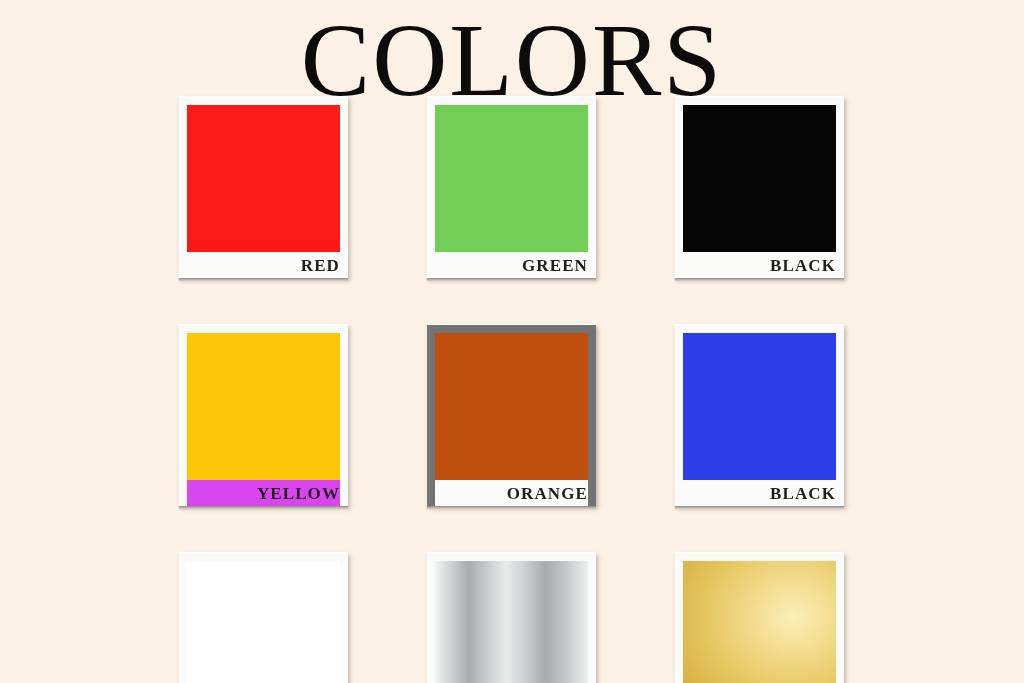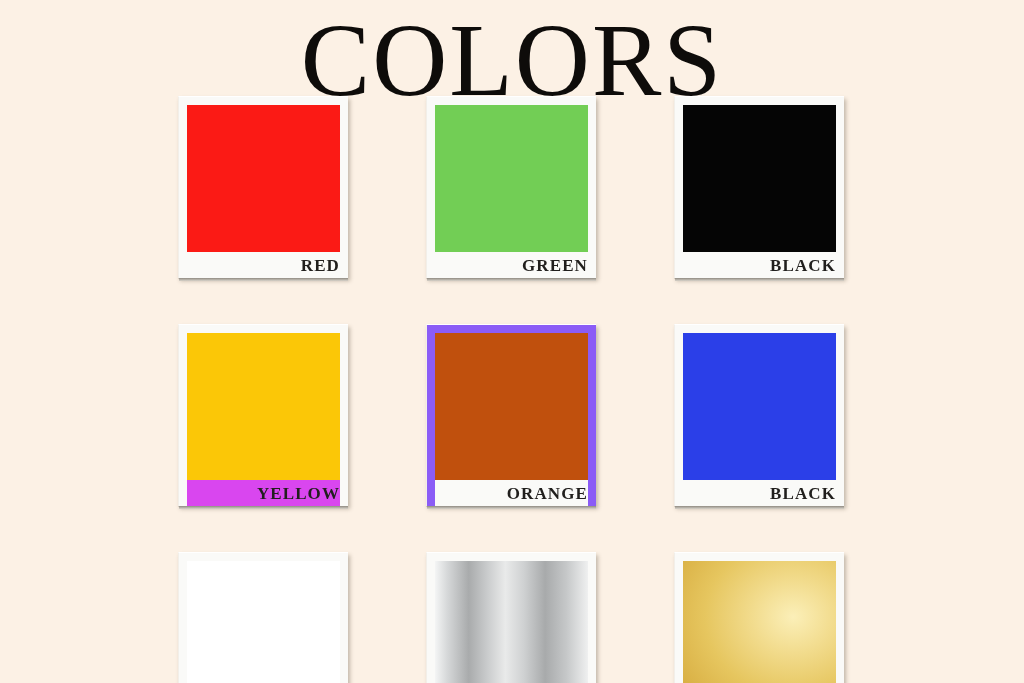--- a/index.html
+++ b/index.html
@@ -124,21 +124,21 @@
     <div class="card row1" style="background: rgb(250, 250, 248);">
       <div class="swatch" style="background: rgb(5, 5, 5);"></div>
       <div class="caption" style="background: rgb(250, 250, 248); color: rgb(33, 31, 29);">BLACK</div>
     </div>
 
     <div class="card row2" style="background: rgb(250, 250, 248);">
       <div class="swatch" style="background: rgb(251, 199, 7);"></div>
       <div class="caption" style="background: #d946ef; color: rgb(33, 31, 29);">YELLOW</div>
     </div>
 
-    <div class="card row2" style="background: #8b5cf6;">
+    <div class="card row2" style="background: #737373;">
       <div class="swatch" style="background: rgb(192, 80, 13);"></div>
       <div class="caption" style="background: rgb(250, 250, 248); color: rgb(33, 31, 29);">ORANGE</div>
     </div>
 
     <div class="card row2" style="background: rgb(250, 250, 248);">
       <div class="swatch" style="background: rgb(43, 63, 232);"></div>
       <div class="caption" style="background: rgb(250, 250, 248); color: rgb(33, 31, 29);">BLACK</div>
     </div>
 
     <div class="card row3" style="background: rgb(250, 250, 248);">

